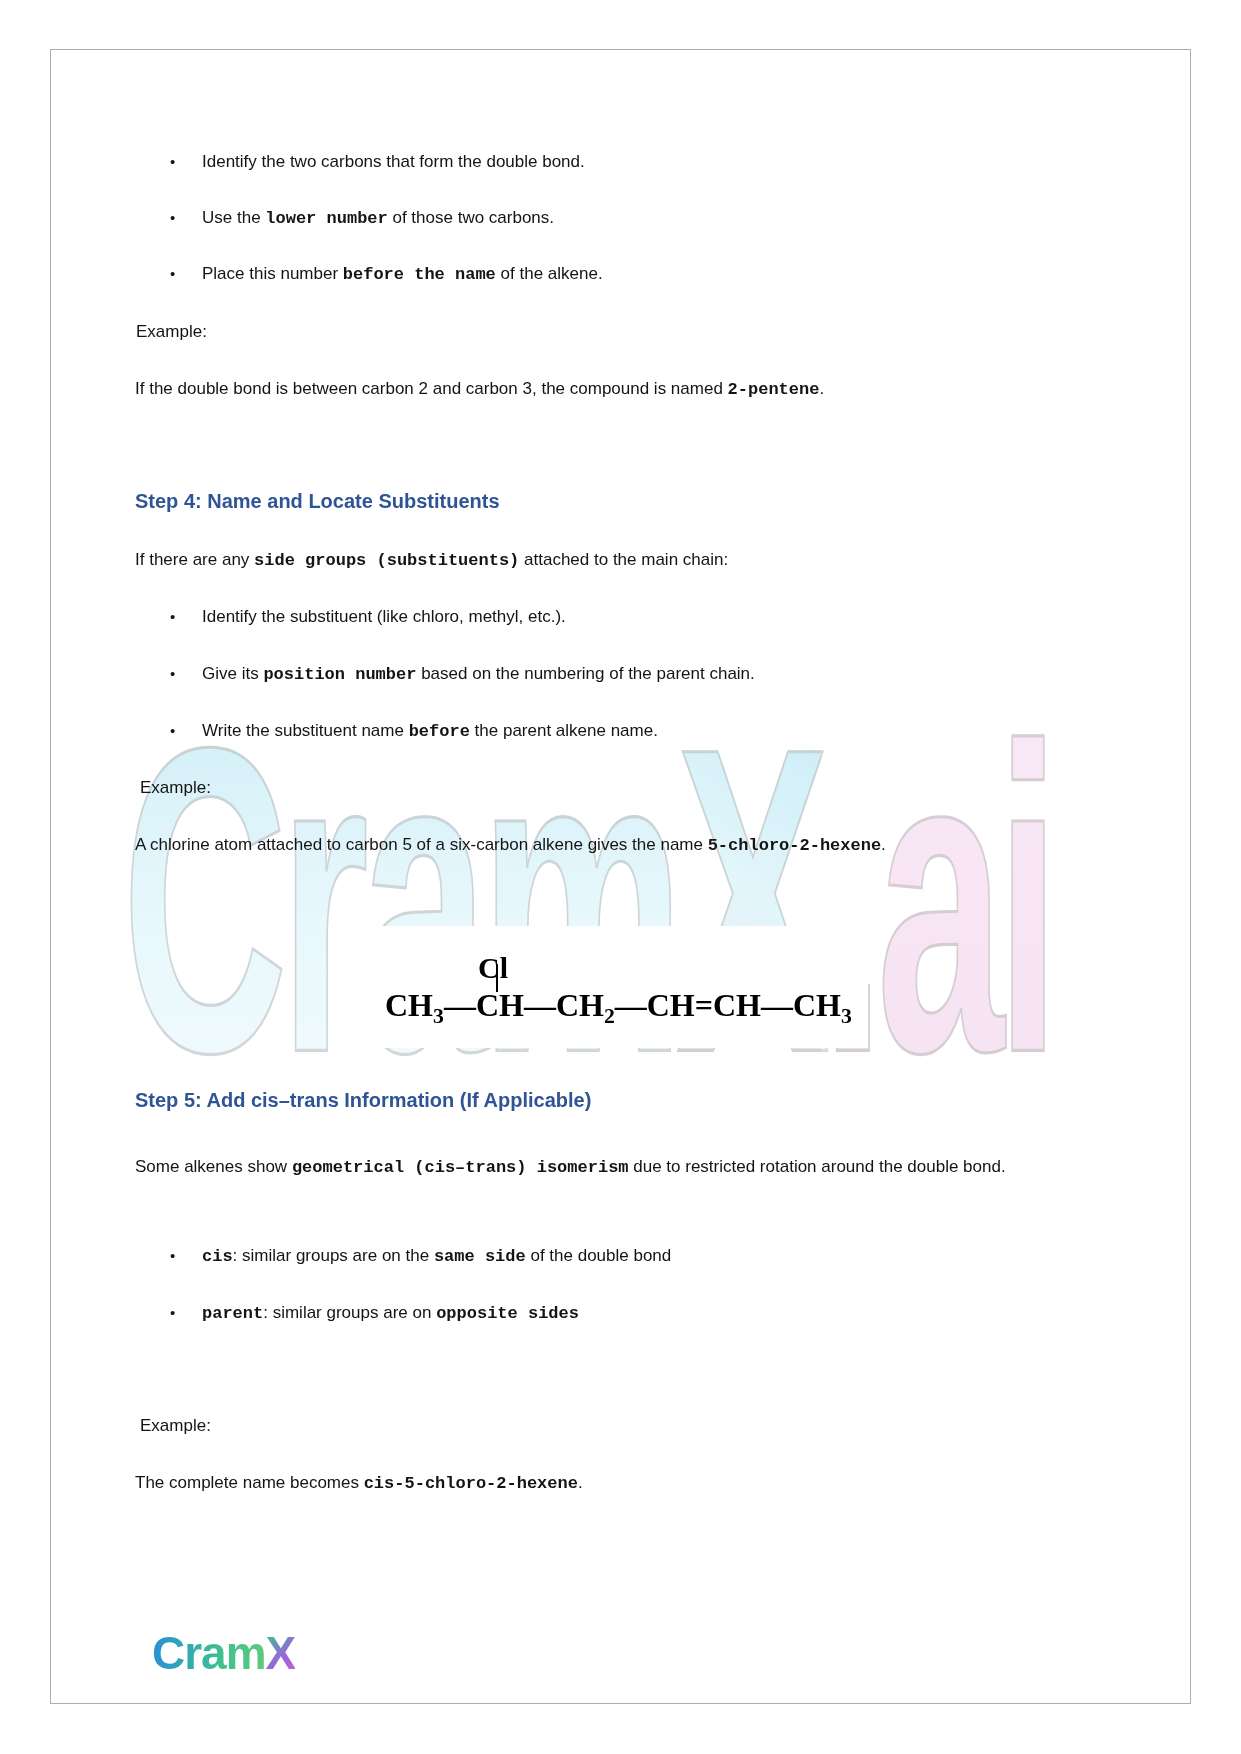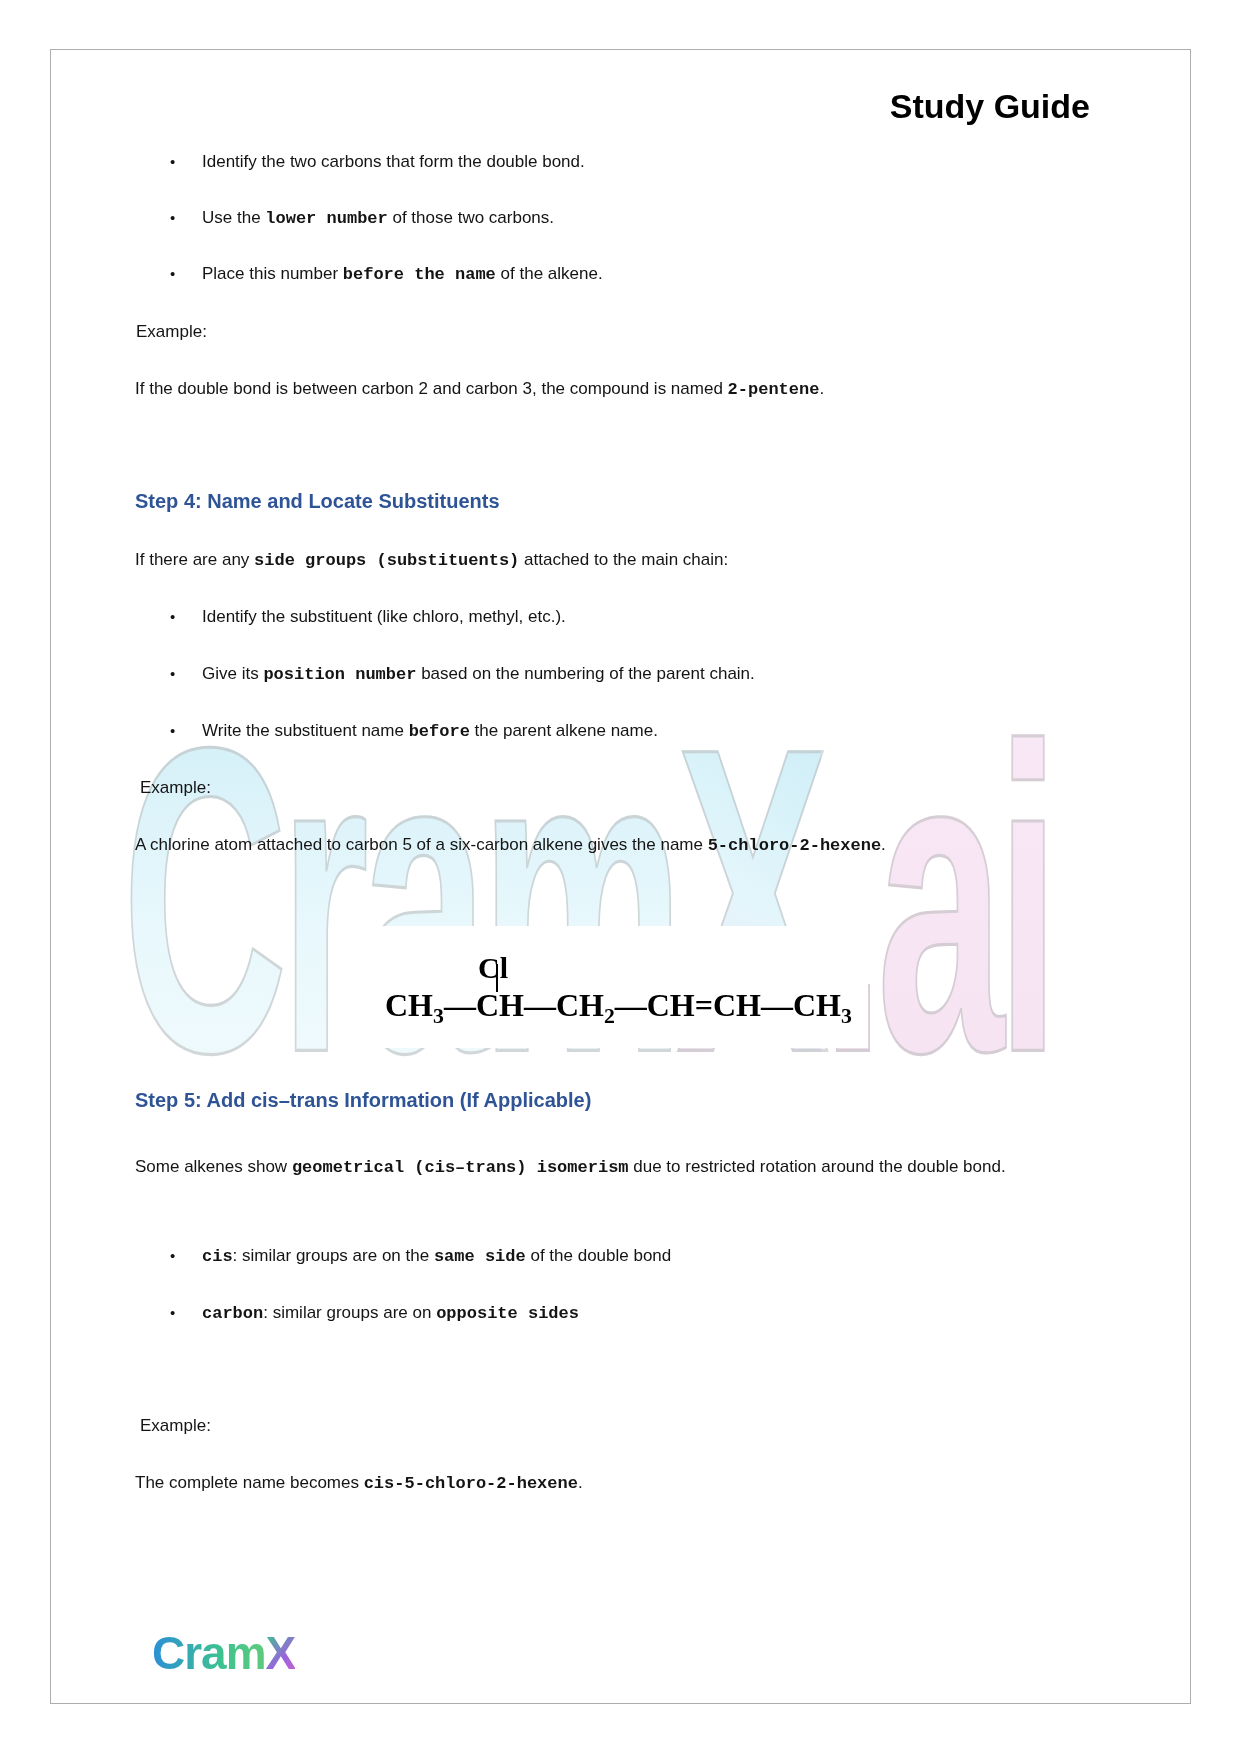--- a/index.html
+++ b/index.html
@@ -46,21 +46,20 @@
 </style>
 </head>
 <body>
 
 <div class="page">
 
   <div class="watermark"><span class="wm-cram">Cram</span><span class="wm-x">X</span><span class="wm-ai">.ai</span></div>
 
   <div class="page-border"></div>
 
-  <div class="title">Study Guide</div>
 
   <div class="line bullet" style="left:170px;top:151px"><span class="dot">•</span><span><span>Identify the two carbons that form the double bond.</span></span></div>
   <div class="line bullet" style="left:170px;top:207px"><span class="dot">•</span><span><span>Use the </span><span class="b">lower number</span><span> of those two carbons.</span></span></div>
   <div class="line bullet" style="left:170px;top:263px"><span class="dot">•</span><span><span>Place this number </span><span class="b">before the name</span><span> of the alkene.</span></span></div>
 
   <div class="line" style="left:136px;top:321px">Example:</div>
   <div class="line" style="left:135px;top:378px"><span>If the double bond is between carbon 2 and carbon 3, the compound is named </span><span class="b">2-pentene</span><span>.</span></div>
 
   <div class="heading" style="left:135px;top:486px">Step 4: Name and Locate Substituents</div>
 
@@ -77,20 +76,20 @@
     <div class="chem-cl">Cl</div>
     <div class="chem-bond-v"></div>
     <div class="chem-formula"><span>CH</span><sub>3</sub><span>—</span><span>CH</span><span>—</span><span>CH</span><sub>2</sub><span>—</span><span>CH</span><span>=</span><span>CH</span><span>—</span><span>CH</span><sub>3</sub></div>
   </div>
 
   <div class="heading" style="left:135px;top:1085px">Step 5: Add cis–trans Information (If Applicable)</div>
 
   <div class="para" style="left:135px;top:1149px;width:975px"><span>Some alkenes show </span><span class="b">geometrical (cis–trans) isomerism</span><span> due to restricted rotation around the double bond.</span></div>
 
   <div class="line bullet" style="left:170px;top:1245px"><span class="dot">•</span><span><span class="b">cis</span><span>: similar groups are on the </span><span class="b">same side</span><span> of the double bond</span></span></div>
-  <div class="line bullet" style="left:170px;top:1302px"><span class="dot">•</span><span><span class="b">carbon</span><span>: similar groups are on </span><span class="b">opposite sides</span></span></div>
+  <div class="line bullet" style="left:170px;top:1302px"><span class="dot">•</span><span><span class="b">parent</span><span>: similar groups are on </span><span class="b">opposite sides</span></span></div>
 
   <div class="line" style="left:140px;top:1415px">Example:</div>
   <div class="line" style="left:135px;top:1472px"><span>The complete name becomes </span><span class="b">cis-5-chloro-2-hexene</span><span>.</span></div>
 
   <div class="logo"><span class="logo-cram">Cram</span><span class="logo-x">X</span></div>
 
 </div>
 
 </body></html>

